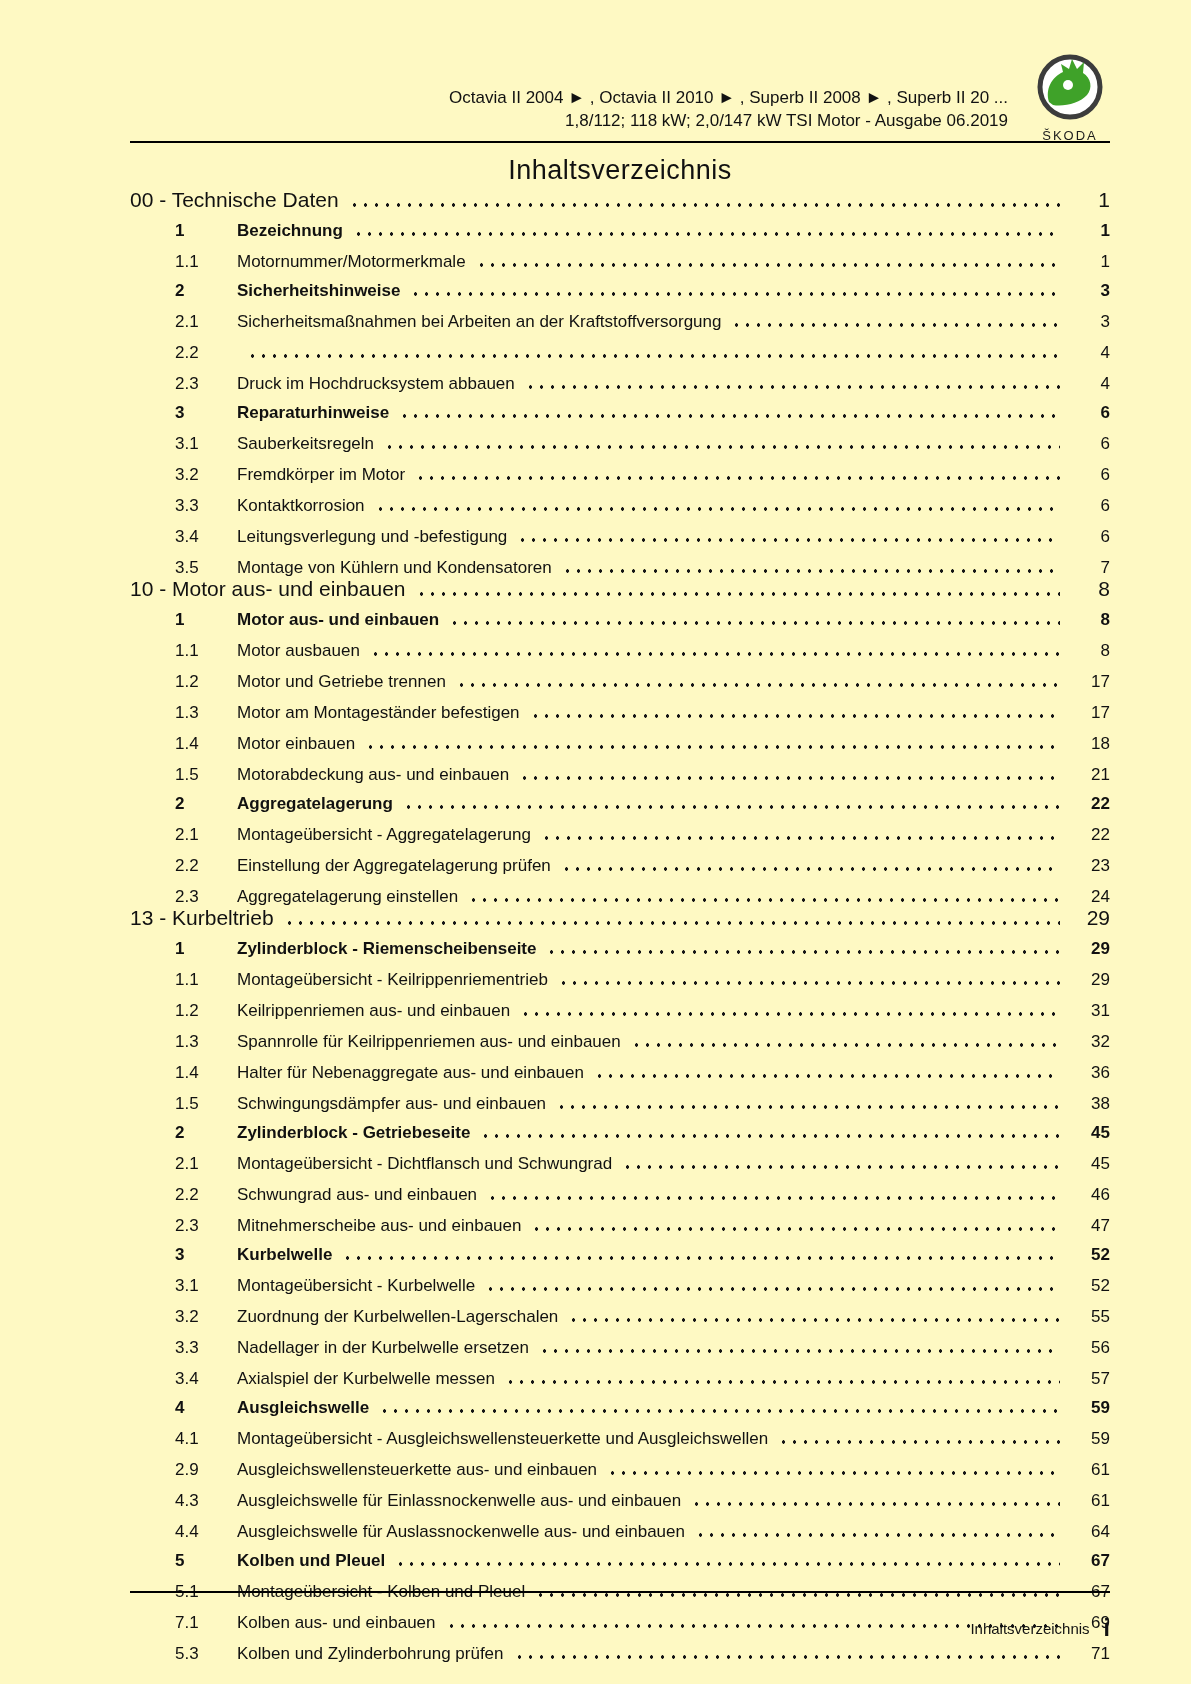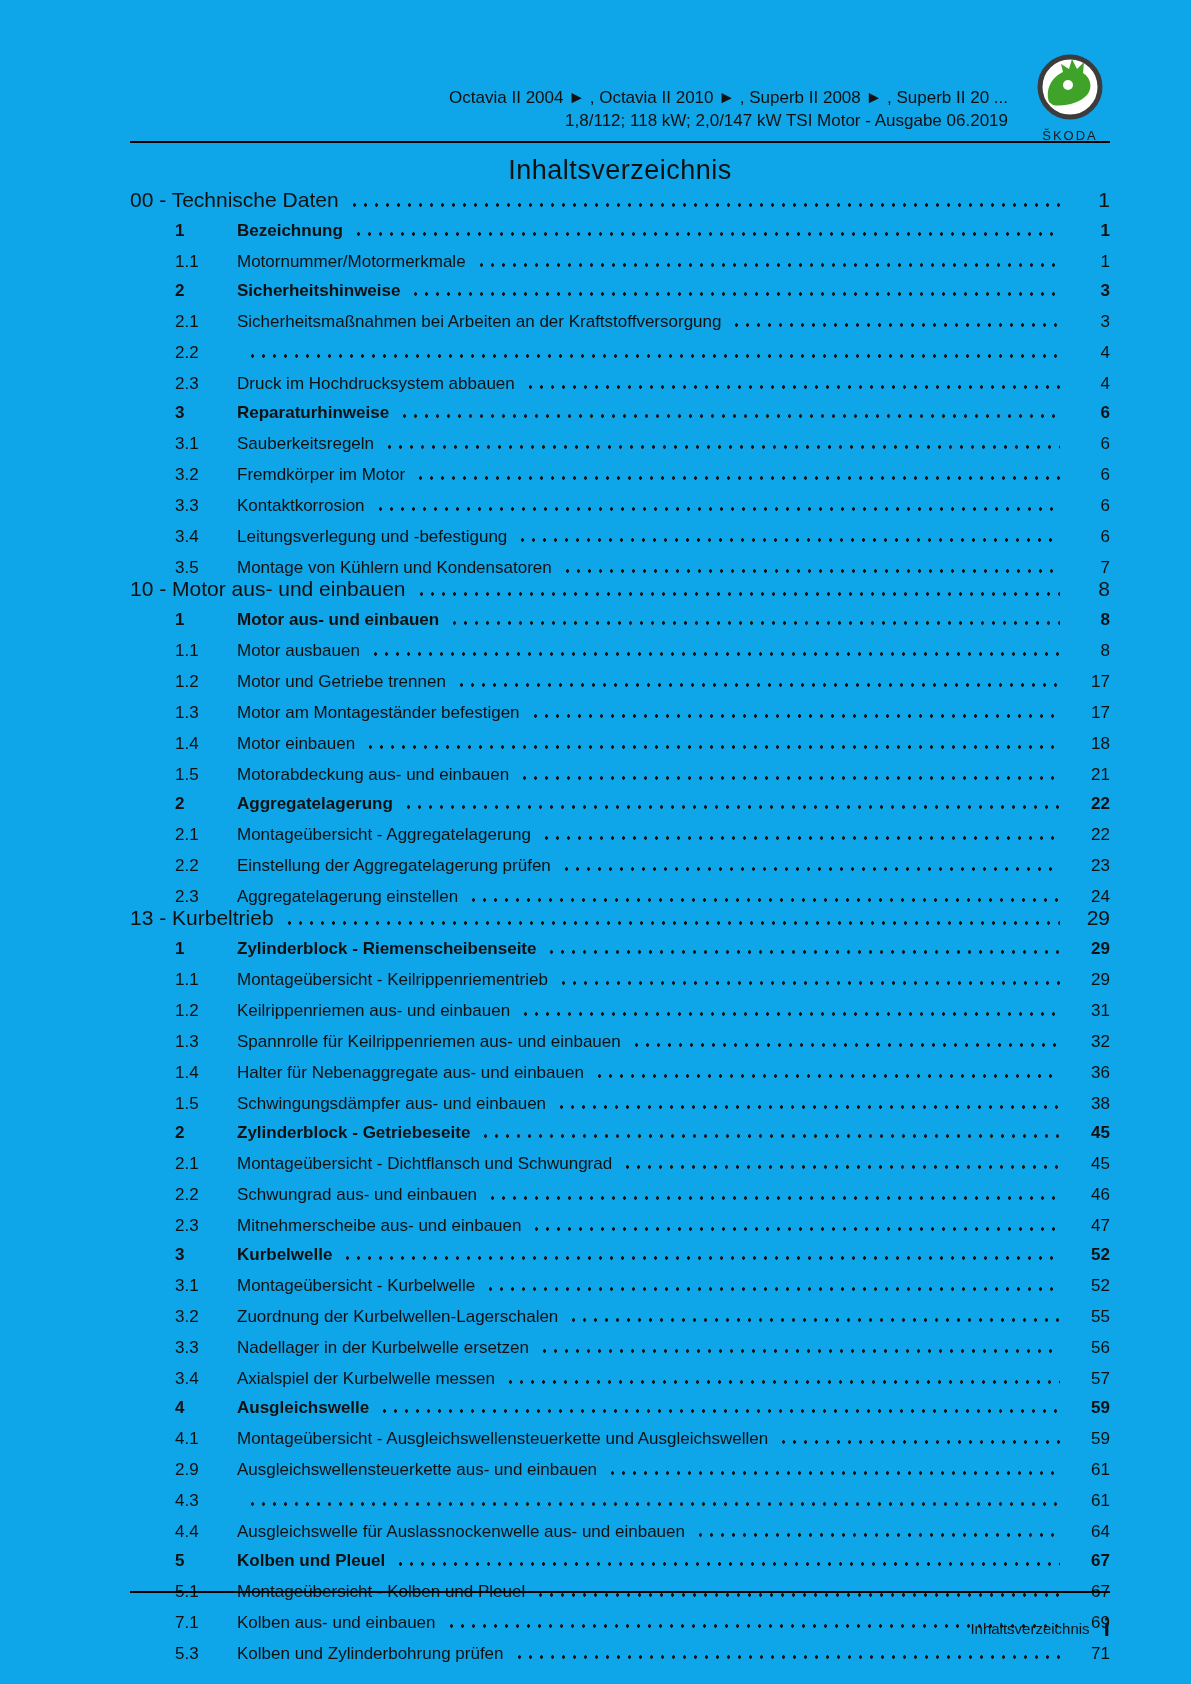--- a/index.html
+++ b/index.html
@@ -1,21 +1,21 @@
 <!DOCTYPE html>
 <html><head>
 <meta charset="utf-8">
 <style>
   html, body { margin: 0; padding: 0; background: #e8e8e8; }
   .page {
     position: relative;
     width: 1191px;
     height: 1684px;
     margin: 0 auto;
-    background: #0ea5e9;
+    background: #fef9c3;
     box-sizing: border-box;
     padding: 0 81px 0 130px;
     font-family: "Liberation Sans", sans-serif;
     color: #111;
     overflow: hidden;
   }
 
   
   .header { position: relative; padding-top: 86px; }
   .header-text {
@@ -377,20 +377,21 @@
         <span class="pagenum">59</span>
       </div>
       <div class="toc-row entry">
         <span class="num">2.9</span>
         <span class="etitle">Ausgleichswellensteuerkette aus- und einbauen</span>
         <span class="leader"></span>
         <span class="pagenum">61</span>
       </div>
       <div class="toc-row entry">
         <span class="num">4.3</span>
+        <span class="etitle">Ausgleichswelle für Einlassnockenwelle aus- und einbauen</span>
         <span class="leader"></span>
         <span class="pagenum">61</span>
       </div>
       <div class="toc-row entry">
         <span class="num">4.4</span>
         <span class="etitle">Ausgleichswelle für Auslassnockenwelle aus- und einbauen</span>
         <span class="leader"></span>
         <span class="pagenum">64</span>
       </div>
       <div class="toc-row entry bold">

